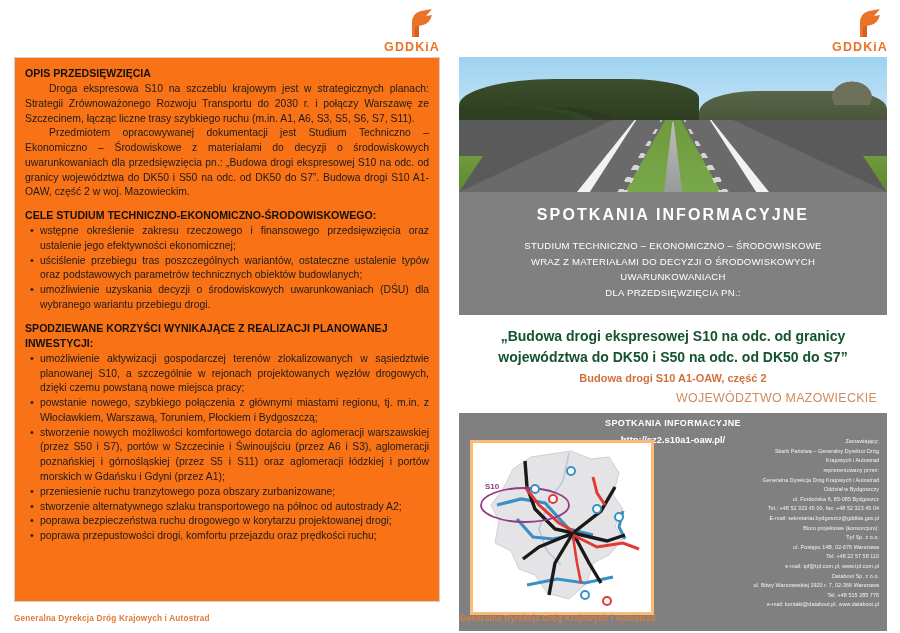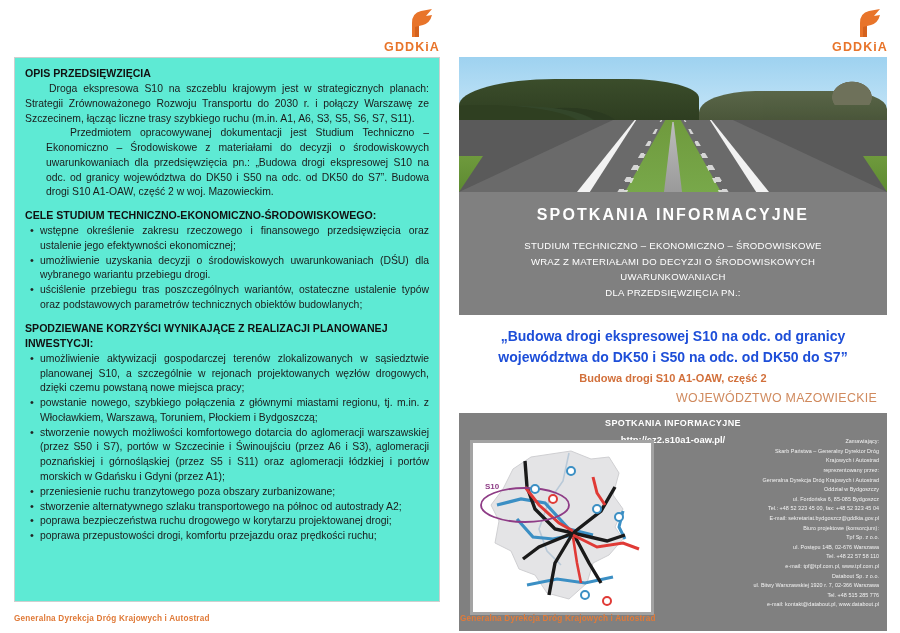--- a/index.html
+++ b/index.html
@@ -18,40 +18,40 @@
   .logo-word { font-size:12.5px; font-weight:bold; letter-spacing:1.1px; color:#E8742A; margin-top:1px; }
 
   
   .left {
     width:450px; height:633px; position:relative;
     padding:9px 10px 0 14px;
     background:#ffffff;
   }
   .left-header { height:48px; }
   .left-body {
-    background:#5eead4;
+    background:#f97316;
     border:1px solid #cfcfcf;
     padding:8px 10px 10px 10px;
     height:545px;
     font-size:10.4px;
     color:#1b1b1b;
     line-height:1.42;
   }
   .sec-title {
     font-weight:bold;
     font-size:10.6px;
     color:#111;
     margin-bottom:1px;
   }
   .para {
     text-align:justify;
     text-indent:24px;
     margin-bottom:0px;
   }
-  .para.last { margin-bottom:7px;margin-left:21px; }
+  .para.last { margin-bottom:7px; }
   .blk { margin-bottom:8px; }
   ul.bul { list-style:none; margin:0 0 0 4px; padding:0; }
   ul.bul li {
     position:relative;
     padding-left:11px;
     text-align:justify;
     margin-bottom:0px;
   }
   ul.bul li:before {
     content:"\2022";
@@ -151,40 +151,40 @@
     margin-bottom:14px;
   }
   .band-sub { font-size:9.6px; line-height:1.62; letter-spacing:.25px; }
 
   
   .proj {
     width:428px; margin-left:1px; text-align:center;
     padding:11px 10px 8px 10px;
   }
   .proj-q {
-    color:#1d4ed8; font-weight:bold; font-size:14px; line-height:1.5;
+    color:#14532d; font-weight:bold; font-size:14px; line-height:1.5;
   }
   .proj-sub {
     color:#D2703B; font-weight:bold; font-size:11px; margin-top:4px;
   }
   .proj-voiv {
     color:#D08A5E; font-size:12.4px; margin-top:7px; letter-spacing:.3px;text-align:right;
   }
 
   
   .bottom {
     width:428px; margin-left:1px; height:218px;
     background:#808080; position:relative; overflow:hidden;
   }
   .bot-head { text-align:center; color:#fff; padding-top:5px; }
   .bot-head .l1 { font-size:9px; font-weight:bold; letter-spacing:.4px; }
   .bot-head .l2 { font-size:9.4px; font-weight:bold; margin-top:6px; }
   .mapbox {
     position:absolute; left:11px; top:27px;
-    width:184px; height:175px; background:#a3a3a3;
+    width:184px; height:175px; background:#fdba74;
     padding:3px;
   }
   .mapbox svg { display:block; }
   .contact {
     position:absolute; right:8px; top:24px; width:228px;
     text-align:right; color:#f2f2f2;
     font-size:5.4px; line-height:1.78; letter-spacing:.05px;
   }
   .contact .sp { display:block; }
   .right-footer {
@@ -216,22 +216,22 @@
       <div class="blk">
         <div class="sec-title">OPIS PRZEDSIĘWZIĘCIA</div>
         <div class="para">Droga ekspresowa S10 na szczeblu krajowym jest w strategicznych planach: Strategii Zrównoważonego Rozwoju Transportu do 2030 r. i połączy Warszawę ze Szczecinem, łącząc liczne trasy szybkiego ruchu (m.in. A1, A6, S3, S5, S6, S7, S11).</div>
         <div class="para last">Przedmiotem opracowywanej dokumentacji jest Studium Techniczno – Ekonomiczno – Środowiskowe z materiałami do decyzji o środowiskowych uwarunkowaniach dla przedsięwzięcia pn.: „Budowa drogi ekspresowej S10 na odc. od granicy województwa do DK50 i S50 na odc. od DK50 do S7”. Budowa drogi S10 A1-OAW, część 2 w woj. Mazowieckim.</div>
       </div>
 
       <div class="blk">
         <div class="sec-title">CELE STUDIUM TECHNICZNO-EKONOMICZNO-ŚRODOWISKOWEGO:</div>
         <ul class="bul">
           <li>wstępne określenie zakresu rzeczowego i finansowego przedsięwzięcia oraz ustalenie jego efektywności ekonomicznej;</li>
+          <li>uściślenie przebiegu tras poszczególnych wariantów, ostateczne ustalenie typów oraz podstawowych parametrów technicznych obiektów budowlanych;</li>
           <li>umożliwienie uzyskania decyzji o środowiskowych uwarunkowaniach (DŚU) dla wybranego wariantu przebiegu drogi.</li>
-          <li>uściślenie przebiegu tras poszczególnych wariantów, ostateczne ustalenie typów oraz podstawowych parametrów technicznych obiektów budowlanych;</li>
         </ul>
       </div>
 
       <div class="blk">
         <div class="sec-title">SPODZIEWANE KORZYŚCI WYNIKAJĄCE Z REALIZACJI PLANOWANEJ INWESTYCJI:</div>
         <ul class="bul">
           <li>umożliwienie aktywizacji gospodarczej terenów zlokalizowanych w sąsiedztwie planowanej S10, a szczególnie w rejonach projektowanych węzłów drogowych, dzięki czemu powstaną nowe miejsca pracy;</li>
           <li>powstanie nowego, szybkiego połączenia z głównymi miastami regionu, tj. m.in. z Włocławkiem, Warszawą, Toruniem, Płockiem i Bydgoszczą;</li>
           <li>stworzenie nowych możliwości komfortowego dotarcia do aglomeracji warszawskiej (przez S50 i S7), portów w Szczecinie i Świnoujściu (przez A6 i S3), aglomeracji poznańskiej i górnośląskiej (przez S5 i S11) oraz aglomeracji łódzkiej i portów morskich w Gdańsku i Gdyni (przez A1);</li>
           <li>przeniesienie ruchu tranzytowego poza obszary zurbanizowane;</li>

